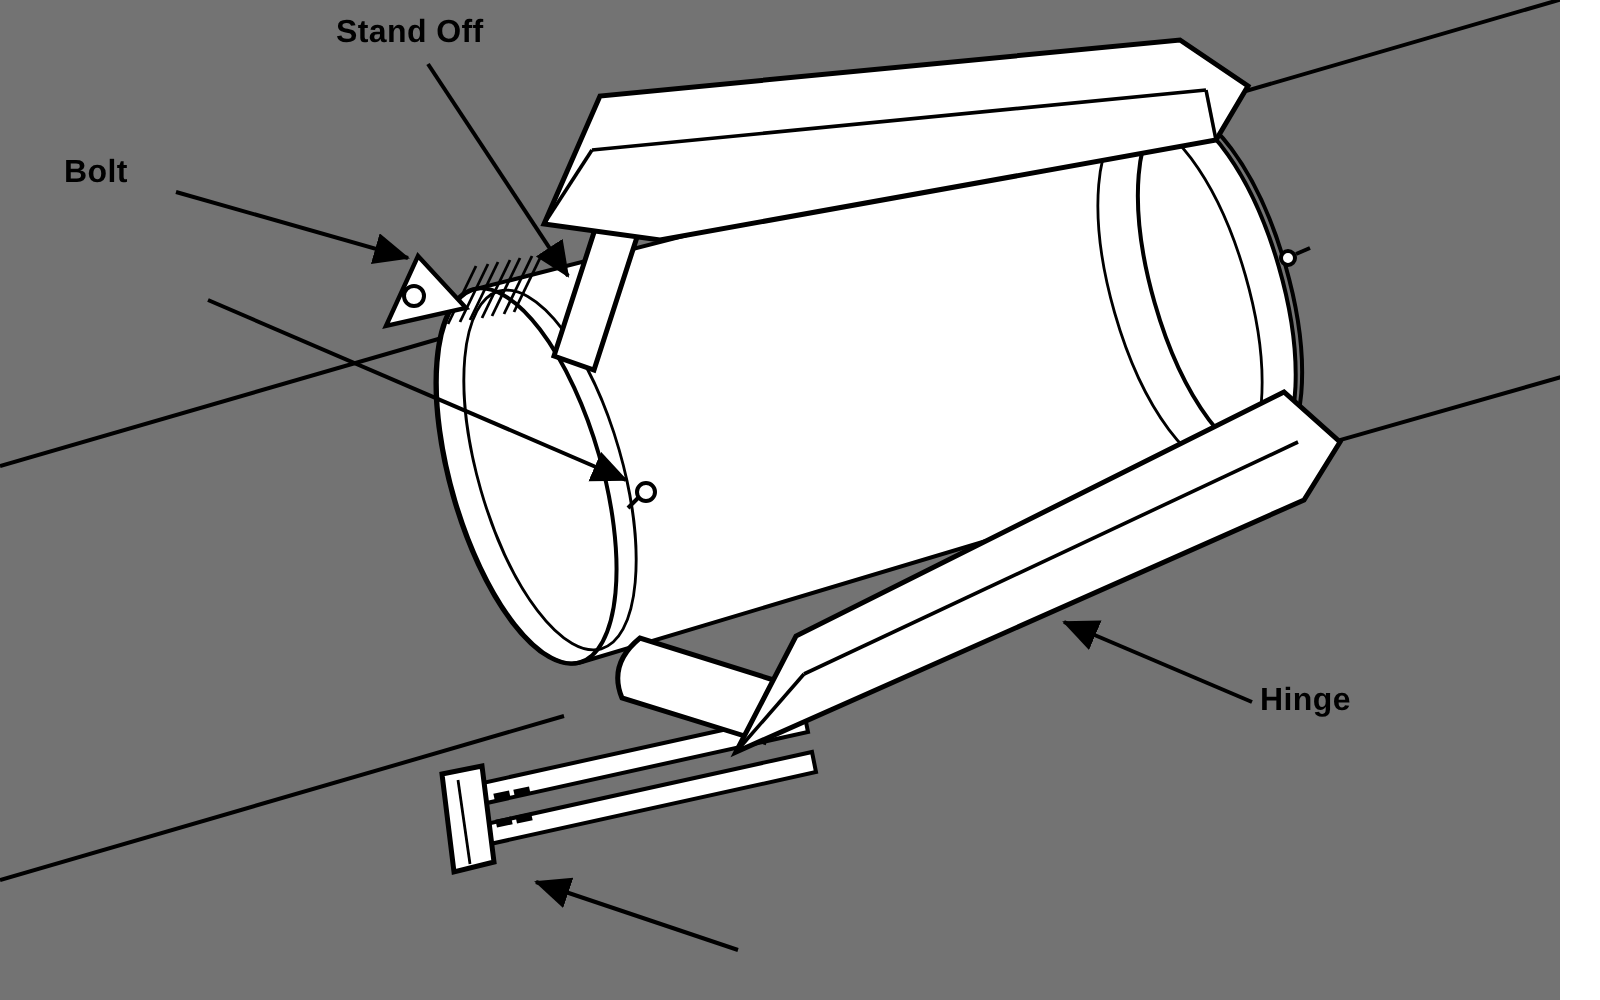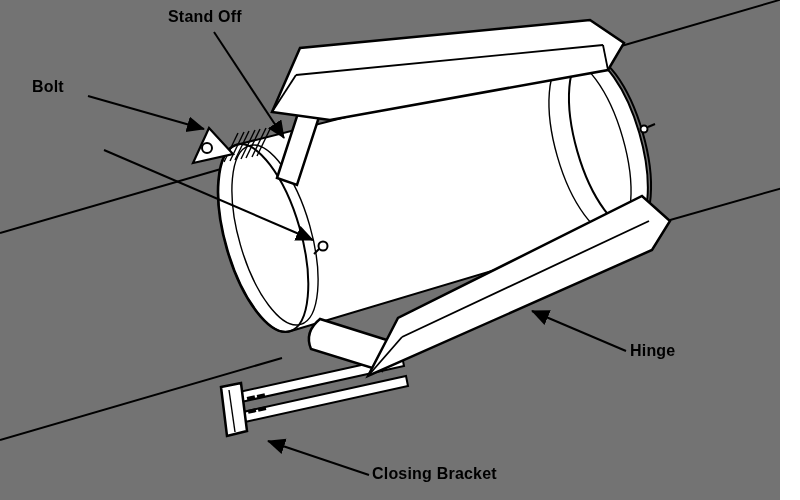--- a/index.html
+++ b/index.html
@@ -116,15 +116,14 @@
     </g>
   </svg>
 
   <div class="label" style="left:168px; top:8px">Stand Off</div>
 
   <div class="label" style="left:32px; top:78px">Bolt</div>
 
 
   <div class="label" style="left:630px; top:342px">Hinge</div>
 
-  <div class="label" style="left:372px; top:465px">Closing Bracket</div>
 
 </div>
 
 </body></html>

